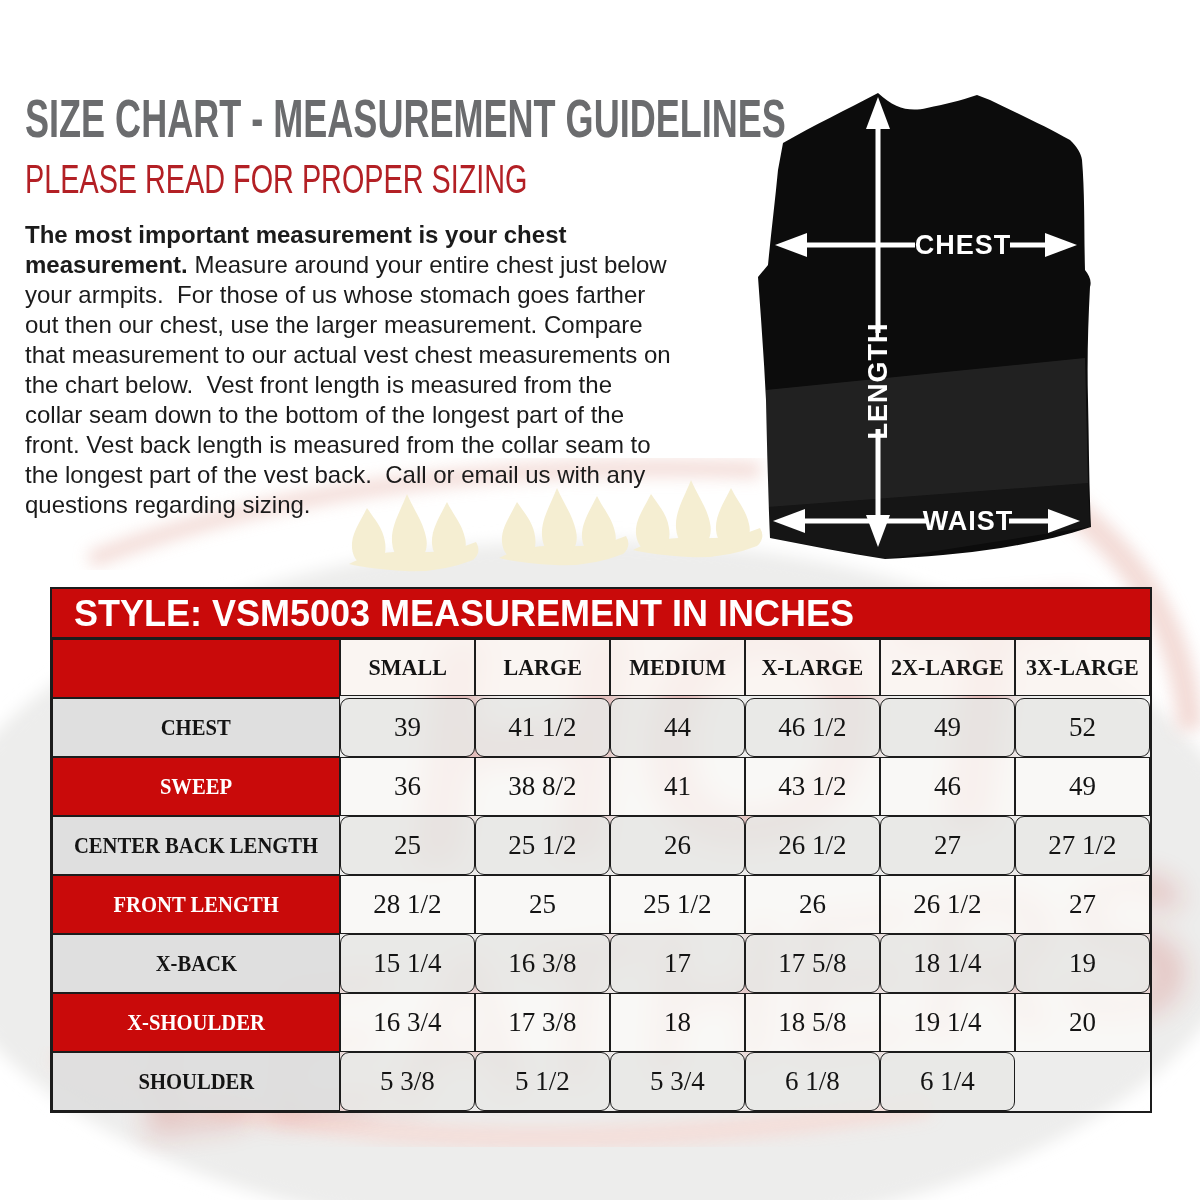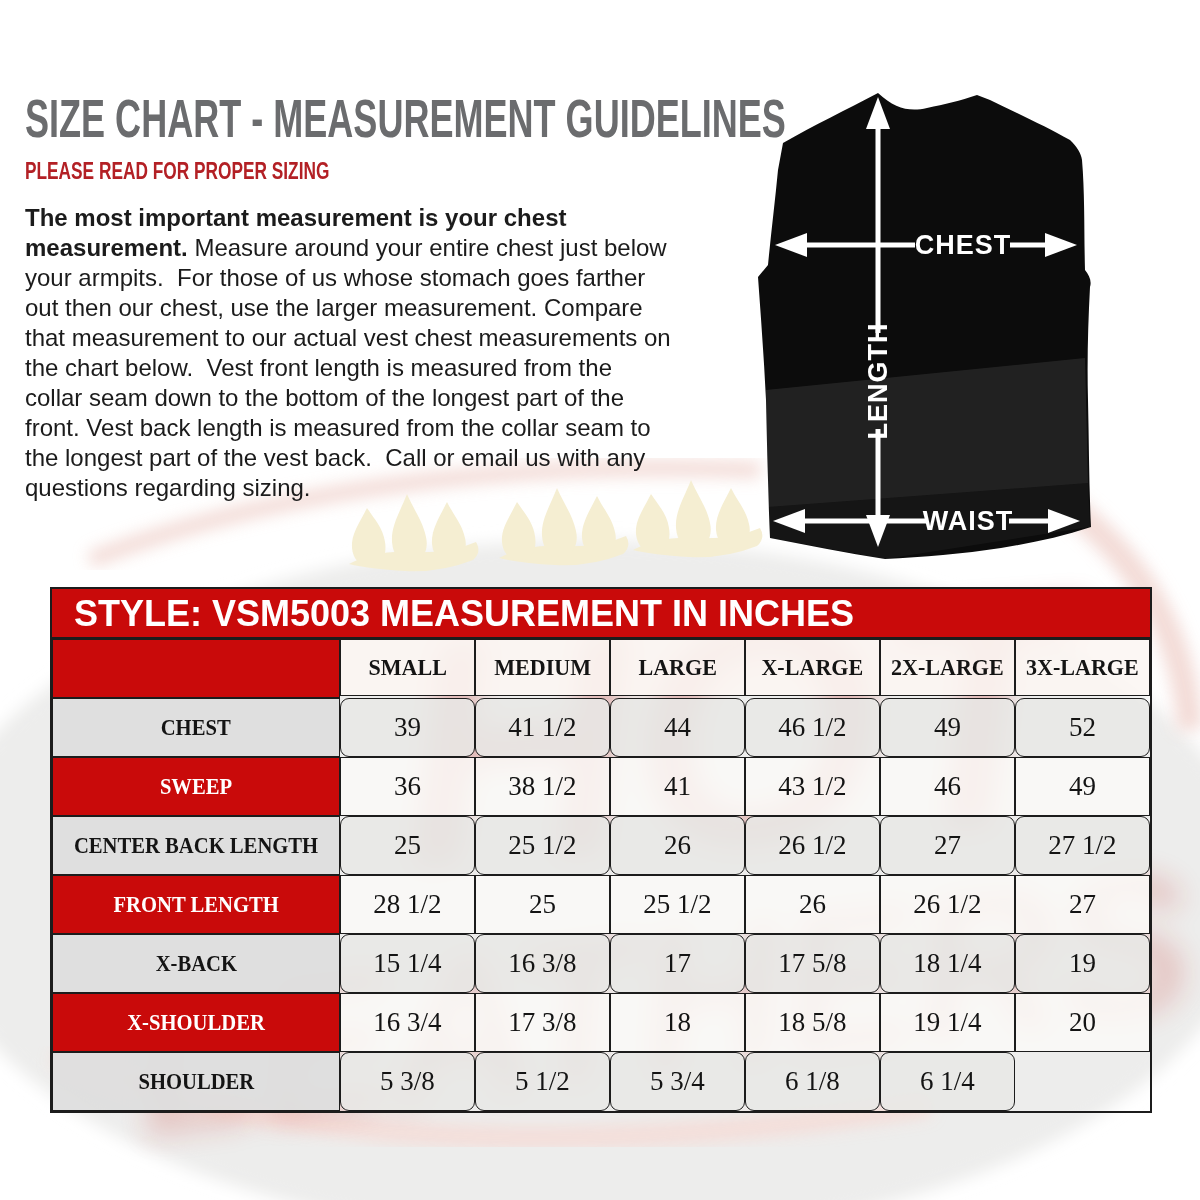--- a/index.html
+++ b/index.html
@@ -8,21 +8,21 @@
   .page { position:relative; width:1200px; height:1064px; background:#ffffff; }
 
   
   .watermark { position:absolute; left:0; top:0; width:1200px; height:1200px; z-index:0; }
 
   
   .header-block { position:absolute; left:25px; top:88px; width:690px; z-index:2; }
   .main-title { font-size:53px; font-weight:bold; color:#6b6c6e; letter-spacing:0px; white-space:nowrap; }
   .condense { display:inline-block; transform:scaleX(.68); transform-origin:left center; white-space:nowrap; }
   .condense2 { display:inline-block; transform:scaleX(.72); transform-origin:left center; white-space:nowrap; }
-  .sub-title { margin-top:8px; font-size:24px; font-weight:bold; color:#b32025; }
+  .sub-title { margin-top:8px; font-size:40px; font-weight:normal; color:#b32025; }
   .intro { margin-top:18px; width:648px; font-size:24px; line-height:30px; color:#1b1b1b;
            white-space:pre-wrap; }
   .intro b { font-weight:bold; }
 
   
   .vest-figure { position:absolute; left:755px; top:75px; width:345px; height:500px; z-index:1; }
 
   
   .size-table { position:absolute; left:50px; top:587px; width:1102px; z-index:2;
                 border:2px solid #1c1c1c; }
@@ -123,24 +123,24 @@
 
   <div class="size-table">
     <div class="t-title">STYLE: VSM5003 MEASUREMENT IN INCHES</div>
     <div class="t-grid">
 
       <div class="cell corner"></div>
       <div class="cell hdr">
           <span>SMALL</span>
         </div>
       <div class="cell hdr">
+          <span>LARGE</span>
+        </div>
+      <div class="cell hdr">
           <span>MEDIUM</span>
-        </div>
-      <div class="cell hdr">
-          <span>LARGE</span>
         </div>
       <div class="cell hdr">
           <span>X-LARGE</span>
         </div>
       <div class="cell hdr">
           <span>2X-LARGE</span>
         </div>
       <div class="cell hdr">
           <span>3X-LARGE</span>
         </div>
@@ -152,21 +152,21 @@
       <div class="cell val on-gray">41 1/2</div>
       <div class="cell val on-gray">44</div>
       <div class="cell val on-gray">46 1/2</div>
       <div class="cell val on-gray">49</div>
       <div class="cell val on-gray">52</div>
 
       <div class="cell lbl red">
           <span>SWEEP</span>
         </div>
       <div class="cell val on-red">36</div>
-      <div class="cell val on-red">38 1/2</div>
+      <div class="cell val on-red">38 8/2</div>
       <div class="cell val on-red">41</div>
       <div class="cell val on-red">43 1/2</div>
       <div class="cell val on-red">46</div>
       <div class="cell val on-red">49</div>
 
       <div class="cell lbl gray">
           <span>CENTER BACK LENGTH</span>
         </div>
       <div class="cell val on-gray">25</div>
       <div class="cell val on-gray">25 1/2</div>

